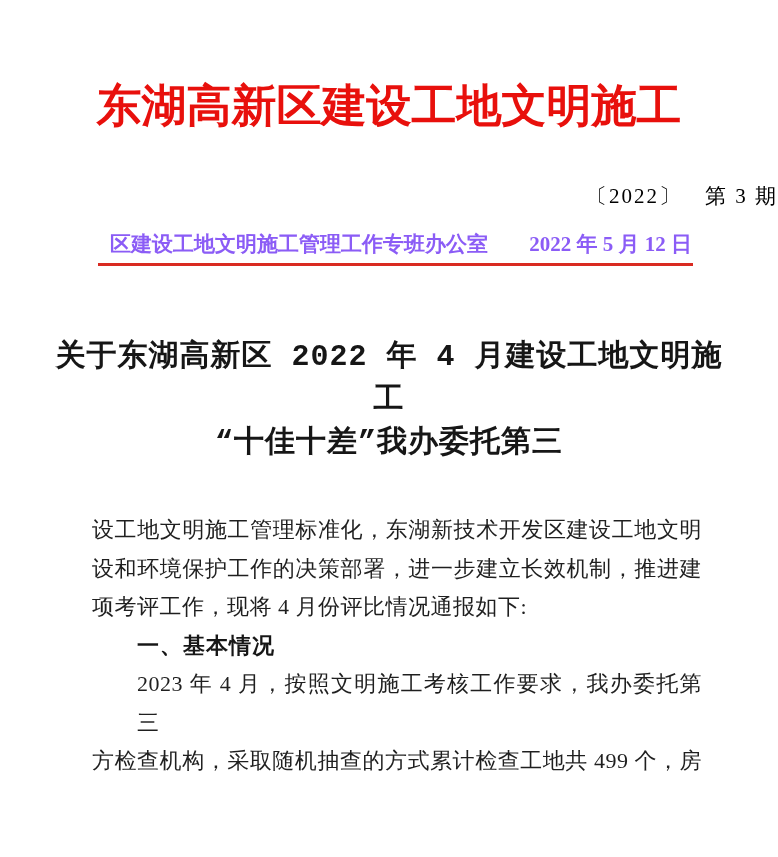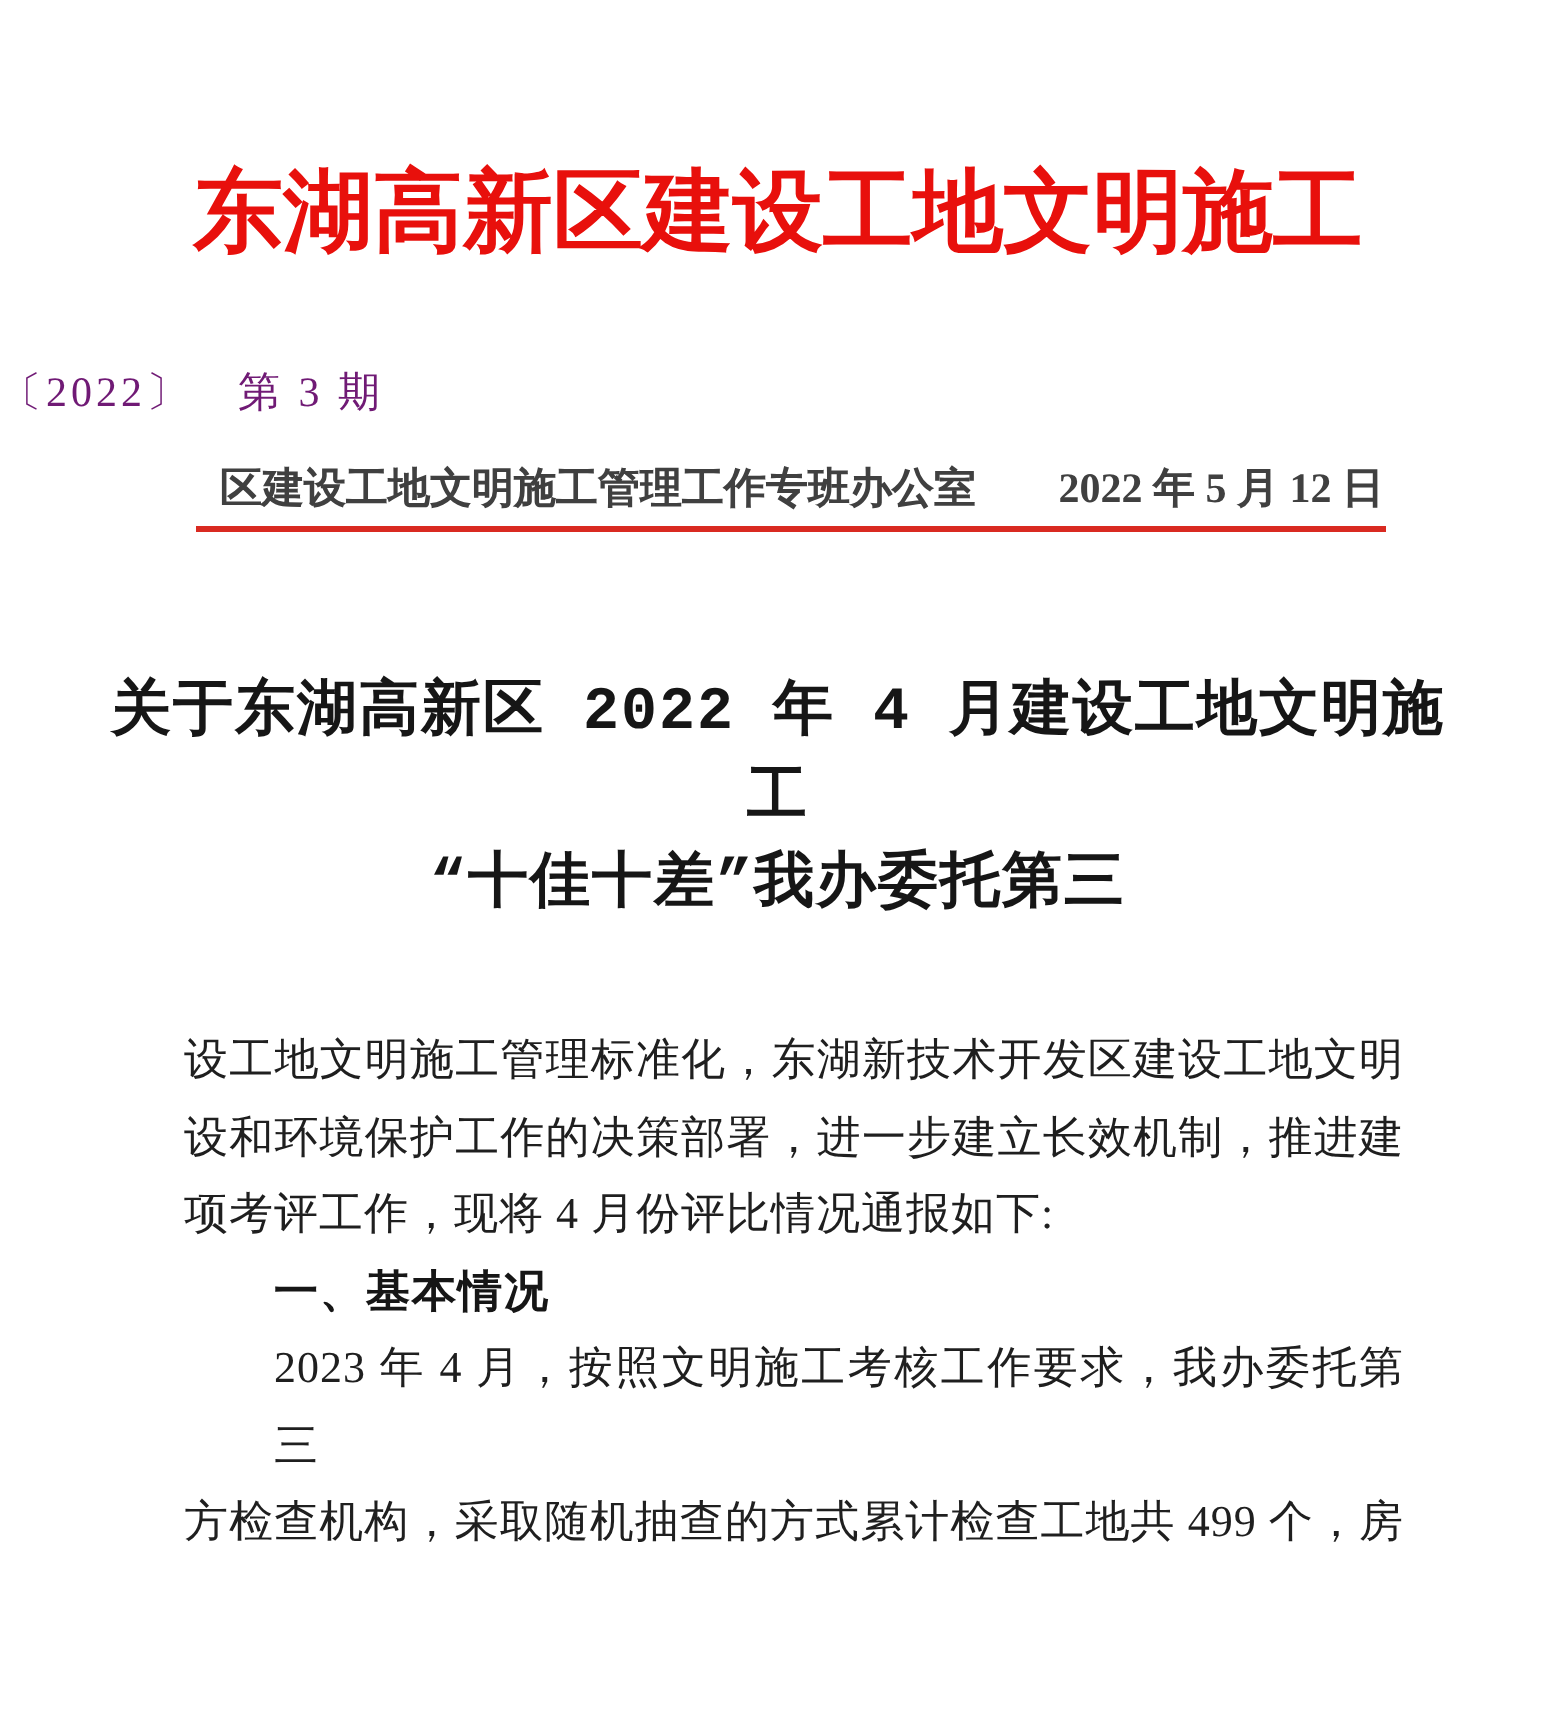--- a/index.html
+++ b/index.html
@@ -24,33 +24,33 @@
     text-align: center;
     color: #e8100c;
     font-family: "Liberation Sans", "DejaVu Sans", sans-serif;
     font-weight: 900;
     font-size: 45px;
     line-height: 76px;
     letter-spacing: 0px;
   }
   .issue-line {
     margin-top: 38px;
-    text-align: left;
+    text-align: right;
     font-size: 21px;
     letter-spacing: 2px;
-    color: #701a75;
+    color: #000000;
   }
   .pub-row {
     margin: 20px 86px 0 110px;
     display: flex;
     justify-content: space-between;
     align-items: baseline;
     font-weight: bold;
     font-size: 21px;
-    color: #404040;
+    color: #8b5cf6;
   }
   .red-rule {
     margin: 5px 0 0 98px;
     width: 595px;
     height: 0;
     border-top: 3px solid #d92a21;
   }
 
   
   .doc-title {

